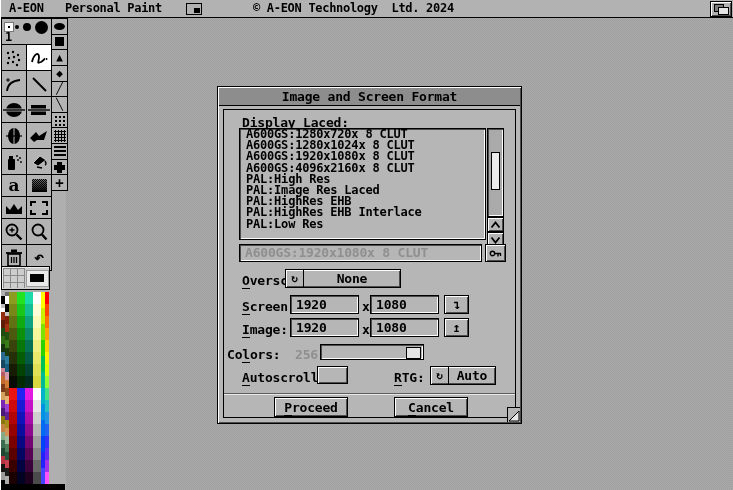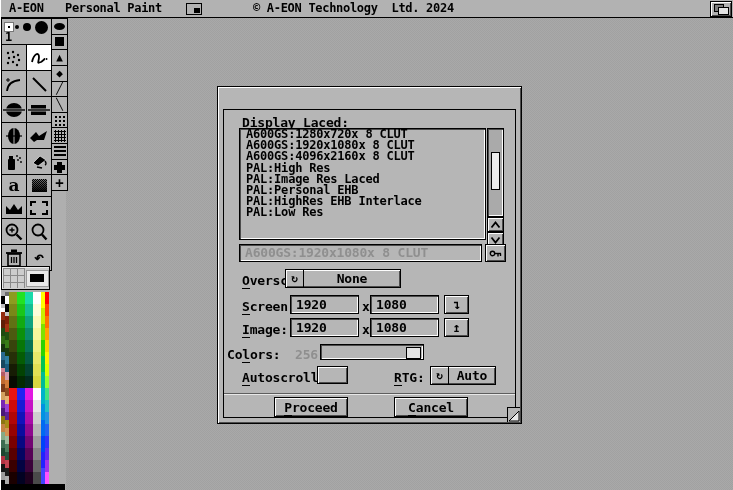--- a/index.html
+++ b/index.html
@@ -321,31 +321,35 @@
   <div class="grid"></div>
   <div class="well">
     <div class="swatch"></div>
   </div>
 </div>
 
 <div id="palette"><div class="pcol"><div class="pcell" style="background: rgb(178, 178, 178);"></div><div class="pcell" style="background: rgb(0, 0, 0);"></div><div class="pcell" style="background: rgb(0, 0, 0);"></div><div class="pcell" style="background: rgb(192, 192, 192);"></div><div class="pcell" style="background: rgb(255, 255, 255);"></div><div class="pcell" style="background: rgb(147, 45, 16);"></div><div class="pcell" style="background: rgb(147, 45, 16);"></div><div class="pcell" style="background: rgb(95, 29, 8);"></div><div class="pcell" style="background: rgb(95, 29, 8);"></div><div class="pcell" style="background: rgb(31, 74, 16);"></div><div class="pcell" style="background: rgb(31, 74, 16);"></div><div class="pcell" style="background: rgb(47, 106, 20);"></div><div class="pcell" style="background: rgb(47, 106, 20);"></div><div class="pcell" style="background: rgb(21, 51, 16);"></div><div class="pcell" style="background: rgb(21, 51, 16);"></div><div class="pcell" style="background: rgb(42, 106, 142);"></div><div class="pcell" style="background: rgb(42, 106, 142);"></div><div class="pcell" style="background: rgb(23, 72, 95);"></div><div class="pcell" style="background: rgb(23, 72, 95);"></div><div class="pcell" style="background: rgb(204, 130, 146);"></div><div class="pcell" style="background: rgb(178, 90, 102);"></div><div class="pcell" style="background: rgb(192, 106, 48);"></div><div class="pcell" style="background: rgb(192, 106, 48);"></div><div class="pcell" style="background: rgb(122, 58, 24);"></div><div class="pcell" style="background: rgb(122, 58, 24);"></div><div class="pcell" style="background: rgb(210, 162, 96);"></div><div class="pcell" style="background: rgb(210, 162, 96);"></div><div class="pcell" style="background: rgb(122, 40, 178);"></div><div class="pcell" style="background: rgb(122, 40, 178);"></div><div class="pcell" style="background: rgb(74, 24, 120);"></div><div class="pcell" style="background: rgb(74, 24, 120);"></div><div class="pcell" style="background: rgb(140, 118, 18);"></div><div class="pcell" style="background: rgb(140, 118, 18);"></div><div class="pcell" style="background: rgb(194, 130, 68);"></div><div class="pcell" style="background: rgb(194, 130, 68);"></div><div class="pcell" style="background: rgb(134, 170, 134);"></div><div class="pcell" style="background: rgb(134, 170, 134);"></div><div class="pcell" style="background: rgb(60, 108, 80);"></div><div class="pcell" style="background: rgb(60, 108, 80);"></div><div class="pcell" style="background: rgb(30, 70, 48);"></div><div class="pcell" style="background: rgb(30, 70, 48);"></div><div class="pcell" style="background: rgb(178, 50, 66);"></div><div class="pcell" style="background: rgb(178, 50, 66);"></div><div class="pcell" style="background: rgb(20, 20, 20);"></div><div class="pcell" style="background: rgb(20, 20, 20);"></div><div class="pcell" style="background: rgb(156, 156, 156);"></div><div class="pcell" style="background: rgb(156, 156, 156);"></div><div class="pcell" style="background: rgb(0, 0, 0);"></div></div><div class="pcol"><div class="pcell" style="background: rgb(110, 110, 110);"></div><div class="pcell" style="background: rgb(255, 255, 255);"></div><div class="pcell" style="background: rgb(255, 255, 255);"></div><div class="pcell" style="background: rgb(0, 0, 0);"></div><div class="pcell" style="background: rgb(0, 0, 0);"></div><div class="pcell" style="background: rgb(198, 198, 198);"></div><div class="pcell" style="background: rgb(126, 32, 8);"></div><div class="pcell" style="background: rgb(126, 32, 8);"></div><div class="pcell" style="background: rgb(162, 50, 18);"></div><div class="pcell" style="background: rgb(162, 50, 18);"></div><div class="pcell" style="background: rgb(33, 80, 16);"></div><div class="pcell" style="background: rgb(33, 80, 16);"></div><div class="pcell" style="background: rgb(55, 124, 24);"></div><div class="pcell" style="background: rgb(55, 124, 24);"></div><div class="pcell" style="background: rgb(26, 60, 16);"></div><div class="pcell" style="background: rgb(26, 60, 16);"></div><div class="pcell" style="background: rgb(46, 124, 156);"></div><div class="pcell" style="background: rgb(46, 124, 156);"></div><div class="pcell" style="background: rgb(26, 90, 124);"></div><div class="pcell" style="background: rgb(26, 90, 124);"></div><div class="pcell" style="background: rgb(210, 156, 172);"></div><div class="pcell" style="background: rgb(210, 156, 172);"></div><div class="pcell" style="background: rgb(210, 122, 56);"></div><div class="pcell" style="background: rgb(210, 122, 56);"></div><div class="pcell" style="background: rgb(140, 76, 32);"></div><div class="pcell" style="background: rgb(140, 76, 32);"></div><div class="pcell" style="background: rgb(226, 178, 114);"></div><div class="pcell" style="background: rgb(226, 178, 114);"></div><div class="pcell" style="background: rgb(156, 66, 210);"></div><div class="pcell" style="background: rgb(156, 66, 210);"></div><div class="pcell" style="background: rgb(92, 34, 146);"></div><div class="pcell" style="background: rgb(92, 34, 146);"></div><div class="pcell" style="background: rgb(166, 140, 26);"></div><div class="pcell" style="background: rgb(166, 140, 26);"></div><div class="pcell" style="background: rgb(210, 146, 82);"></div><div class="pcell" style="background: rgb(210, 146, 82);"></div><div class="pcell" style="background: rgb(156, 186, 156);"></div><div class="pcell" style="background: rgb(156, 186, 156);"></div><div class="pcell" style="background: rgb(76, 124, 92);"></div><div class="pcell" style="background: rgb(76, 124, 92);"></div><div class="pcell" style="background: rgb(38, 80, 58);"></div><div class="pcell" style="background: rgb(38, 80, 58);"></div><div class="pcell" style="background: rgb(194, 66, 82);"></div><div class="pcell" style="background: rgb(194, 66, 82);"></div><div class="pcell" style="background: rgb(26, 26, 26);"></div><div class="pcell" style="background: rgb(26, 26, 26);"></div><div class="pcell" style="background: rgb(171, 171, 171);"></div><div class="pcell" style="background: rgb(171, 171, 171);"></div></div><div class="pcol"><div class="pcell" style="background: rgb(140, 156, 32);"></div><div class="pcell" style="background: rgb(140, 156, 32);"></div><div class="pcell" style="background: rgb(140, 156, 32);"></div><div class="pcell" style="background: rgb(120, 136, 24);"></div><div class="pcell" style="background: rgb(120, 136, 24);"></div><div class="pcell" style="background: rgb(120, 136, 24);"></div><div class="pcell" style="background: rgb(96, 114, 20);"></div><div class="pcell" style="background: rgb(96, 114, 20);"></div><div class="pcell" style="background: rgb(96, 114, 20);"></div><div class="pcell" style="background: rgb(76, 90, 16);"></div><div class="pcell" style="background: rgb(76, 90, 16);"></div><div class="pcell" style="background: rgb(76, 90, 16);"></div><div class="pcell" style="background: rgb(56, 68, 12);"></div><div class="pcell" style="background: rgb(56, 68, 12);"></div><div class="pcell" style="background: rgb(56, 68, 12);"></div><div class="pcell" style="background: rgb(38, 48, 8);"></div><div class="pcell" style="background: rgb(38, 48, 8);"></div><div class="pcell" style="background: rgb(38, 48, 8);"></div><div class="pcell" style="background: rgb(22, 28, 4);"></div><div class="pcell" style="background: rgb(22, 28, 4);"></div><div class="pcell" style="background: rgb(22, 28, 4);"></div><div class="pcell" style="background: rgb(8, 12, 2);"></div><div class="pcell" style="background: rgb(8, 12, 2);"></div><div class="pcell" style="background: rgb(8, 12, 2);"></div><div class="pcell" style="background: rgb(234, 20, 20);"></div><div class="pcell" style="background: rgb(234, 20, 20);"></div><div class="pcell" style="background: rgb(234, 20, 20);"></div><div class="pcell" style="background: rgb(206, 10, 10);"></div><div class="pcell" style="background: rgb(206, 10, 10);"></div><div class="pcell" style="background: rgb(206, 10, 10);"></div><div class="pcell" style="background: rgb(178, 6, 6);"></div><div class="pcell" style="background: rgb(178, 6, 6);"></div><div class="pcell" style="background: rgb(178, 6, 6);"></div><div class="pcell" style="background: rgb(150, 2, 2);"></div><div class="pcell" style="background: rgb(150, 2, 2);"></div><div class="pcell" style="background: rgb(150, 2, 2);"></div><div class="pcell" style="background: rgb(122, 0, 0);"></div><div class="pcell" style="background: rgb(122, 0, 0);"></div><div class="pcell" style="background: rgb(122, 0, 0);"></div><div class="pcell" style="background: rgb(90, 0, 0);"></div><div class="pcell" style="background: rgb(90, 0, 0);"></div><div class="pcell" style="background: rgb(90, 0, 0);"></div><div class="pcell" style="background: rgb(58, 0, 0);"></div><div class="pcell" style="background: rgb(58, 0, 0);"></div><div class="pcell" style="background: rgb(58, 0, 0);"></div><div class="pcell" style="background: rgb(26, 0, 0);"></div><div class="pcell" style="background: rgb(26, 0, 0);"></div><div class="pcell" style="background: rgb(26, 0, 0);"></div></div><div class="pcol"><div class="pcell" style="background: rgb(140, 156, 32);"></div><div class="pcell" style="background: rgb(140, 156, 32);"></div><div class="pcell" style="background: rgb(140, 156, 32);"></div><div class="pcell" style="background: rgb(120, 136, 24);"></div><div class="pcell" style="background: rgb(120, 136, 24);"></div><div class="pcell" style="background: rgb(120, 136, 24);"></div><div class="pcell" style="background: rgb(96, 114, 20);"></div><div class="pcell" style="background: rgb(96, 114, 20);"></div><div class="pcell" style="background: rgb(96, 114, 20);"></div><div class="pcell" style="background: rgb(76, 90, 16);"></div><div class="pcell" style="background: rgb(76, 90, 16);"></div><div class="pcell" style="background: rgb(76, 90, 16);"></div><div class="pcell" style="background: rgb(56, 68, 12);"></div><div class="pcell" style="background: rgb(56, 68, 12);"></div><div class="pcell" style="background: rgb(56, 68, 12);"></div><div class="pcell" style="background: rgb(38, 48, 8);"></div><div class="pcell" style="background: rgb(38, 48, 8);"></div><div class="pcell" style="background: rgb(38, 48, 8);"></div><div class="pcell" style="background: rgb(22, 28, 4);"></div><div class="pcell" style="background: rgb(22, 28, 4);"></div><div class="pcell" style="background: rgb(22, 28, 4);"></div><div class="pcell" style="background: rgb(8, 12, 2);"></div><div class="pcell" style="background: rgb(8, 12, 2);"></div><div class="pcell" style="background: rgb(8, 12, 2);"></div><div class="pcell" style="background: rgb(234, 20, 20);"></div><div class="pcell" style="background: rgb(234, 20, 20);"></div><div class="pcell" style="background: rgb(234, 20, 20);"></div><div class="pcell" style="background: rgb(206, 10, 10);"></div><div class="pcell" style="background: rgb(206, 10, 10);"></div><div class="pcell" style="background: rgb(206, 10, 10);"></div><div class="pcell" style="background: rgb(178, 6, 6);"></div><div class="pcell" style="background: rgb(178, 6, 6);"></div><div class="pcell" style="background: rgb(178, 6, 6);"></div><div class="pcell" style="background: rgb(150, 2, 2);"></div><div class="pcell" style="background: rgb(150, 2, 2);"></div><div class="pcell" style="background: rgb(150, 2, 2);"></div><div class="pcell" style="background: rgb(122, 0, 0);"></div><div class="pcell" style="background: rgb(122, 0, 0);"></div><div class="pcell" style="background: rgb(122, 0, 0);"></div><div class="pcell" style="background: rgb(90, 0, 0);"></div><div class="pcell" style="background: rgb(90, 0, 0);"></div><div class="pcell" style="background: rgb(90, 0, 0);"></div><div class="pcell" style="background: rgb(58, 0, 0);"></div><div class="pcell" style="background: rgb(58, 0, 0);"></div><div class="pcell" style="background: rgb(58, 0, 0);"></div><div class="pcell" style="background: rgb(26, 0, 0);"></div><div class="pcell" style="background: rgb(26, 0, 0);"></div><div class="pcell" style="background: rgb(26, 0, 0);"></div></div><div class="pcol"><div class="pcell" style="background: rgb(34, 226, 34);"></div><div class="pcell" style="background: rgb(34, 226, 34);"></div><div class="pcell" style="background: rgb(34, 226, 34);"></div><div class="pcell" style="background: rgb(26, 198, 26);"></div><div class="pcell" style="background: rgb(26, 198, 26);"></div><div class="pcell" style="background: rgb(26, 198, 26);"></div><div class="pcell" style="background: rgb(18, 170, 18);"></div><div class="pcell" style="background: rgb(18, 170, 18);"></div><div class="pcell" style="background: rgb(18, 170, 18);"></div><div class="pcell" style="background: rgb(12, 144, 12);"></div><div class="pcell" style="background: rgb(12, 144, 12);"></div><div class="pcell" style="background: rgb(12, 144, 12);"></div><div class="pcell" style="background: rgb(8, 118, 8);"></div><div class="pcell" style="background: rgb(8, 118, 8);"></div><div class="pcell" style="background: rgb(8, 118, 8);"></div><div class="pcell" style="background: rgb(5, 92, 5);"></div><div class="pcell" style="background: rgb(5, 92, 5);"></div><div class="pcell" style="background: rgb(5, 92, 5);"></div><div class="pcell" style="background: rgb(3, 66, 3);"></div><div class="pcell" style="background: rgb(3, 66, 3);"></div><div class="pcell" style="background: rgb(3, 66, 3);"></div><div class="pcell" style="background: rgb(2, 42, 2);"></div><div class="pcell" style="background: rgb(2, 42, 2);"></div><div class="pcell" style="background: rgb(2, 42, 2);"></div><div class="pcell" style="background: rgb(34, 34, 242);"></div><div class="pcell" style="background: rgb(34, 34, 242);"></div><div class="pcell" style="background: rgb(34, 34, 242);"></div><div class="pcell" style="background: rgb(26, 26, 214);"></div><div class="pcell" style="background: rgb(26, 26, 214);"></div><div class="pcell" style="background: rgb(26, 26, 214);"></div><div class="pcell" style="background: rgb(18, 18, 186);"></div><div class="pcell" style="background: rgb(18, 18, 186);"></div><div class="pcell" style="background: rgb(18, 18, 186);"></div><div class="pcell" style="background: rgb(12, 12, 158);"></div><div class="pcell" style="background: rgb(12, 12, 158);"></div><div class="pcell" style="background: rgb(12, 12, 158);"></div><div class="pcell" style="background: rgb(8, 8, 130);"></div><div class="pcell" style="background: rgb(8, 8, 130);"></div><div class="pcell" style="background: rgb(8, 8, 130);"></div><div class="pcell" style="background: rgb(5, 5, 98);"></div><div class="pcell" style="background: rgb(5, 5, 98);"></div><div class="pcell" style="background: rgb(5, 5, 98);"></div><div class="pcell" style="background: rgb(3, 3, 66);"></div><div class="pcell" style="background: rgb(3, 3, 66);"></div><div class="pcell" style="background: rgb(3, 3, 66);"></div><div class="pcell" style="background: rgb(2, 2, 34);"></div><div class="pcell" style="background: rgb(2, 2, 34);"></div><div class="pcell" style="background: rgb(2, 2, 34);"></div></div><div class="pcol"><div class="pcell" style="background: rgb(34, 226, 34);"></div><div class="pcell" style="background: rgb(34, 226, 34);"></div><div class="pcell" style="background: rgb(34, 226, 34);"></div><div class="pcell" style="background: rgb(26, 198, 26);"></div><div class="pcell" style="background: rgb(26, 198, 26);"></div><div class="pcell" style="background: rgb(26, 198, 26);"></div><div class="pcell" style="background: rgb(18, 170, 18);"></div><div class="pcell" style="background: rgb(18, 170, 18);"></div><div class="pcell" style="background: rgb(18, 170, 18);"></div><div class="pcell" style="background: rgb(12, 144, 12);"></div><div class="pcell" style="background: rgb(12, 144, 12);"></div><div class="pcell" style="background: rgb(12, 144, 12);"></div><div class="pcell" style="background: rgb(8, 118, 8);"></div><div class="pcell" style="background: rgb(8, 118, 8);"></div><div class="pcell" style="background: rgb(8, 118, 8);"></div><div class="pcell" style="background: rgb(5, 92, 5);"></div><div class="pcell" style="background: rgb(5, 92, 5);"></div><div class="pcell" style="background: rgb(5, 92, 5);"></div><div class="pcell" style="background: rgb(3, 66, 3);"></div><div class="pcell" style="background: rgb(3, 66, 3);"></div><div class="pcell" style="background: rgb(3, 66, 3);"></div><div class="pcell" style="background: rgb(2, 42, 2);"></div><div class="pcell" style="background: rgb(2, 42, 2);"></div><div class="pcell" style="background: rgb(2, 42, 2);"></div><div class="pcell" style="background: rgb(34, 34, 242);"></div><div class="pcell" style="background: rgb(34, 34, 242);"></div><div class="pcell" style="background: rgb(34, 34, 242);"></div><div class="pcell" style="background: rgb(26, 26, 214);"></div><div class="pcell" style="background: rgb(26, 26, 214);"></div><div class="pcell" style="background: rgb(26, 26, 214);"></div><div class="pcell" style="background: rgb(18, 18, 186);"></div><div class="pcell" style="background: rgb(18, 18, 186);"></div><div class="pcell" style="background: rgb(18, 18, 186);"></div><div class="pcell" style="background: rgb(12, 12, 158);"></div><div class="pcell" style="background: rgb(12, 12, 158);"></div><div class="pcell" style="background: rgb(12, 12, 158);"></div><div class="pcell" style="background: rgb(8, 8, 130);"></div><div class="pcell" style="background: rgb(8, 8, 130);"></div><div class="pcell" style="background: rgb(8, 8, 130);"></div><div class="pcell" style="background: rgb(5, 5, 98);"></div><div class="pcell" style="background: rgb(5, 5, 98);"></div><div class="pcell" style="background: rgb(5, 5, 98);"></div><div class="pcell" style="background: rgb(3, 3, 66);"></div><div class="pcell" style="background: rgb(3, 3, 66);"></div><div class="pcell" style="background: rgb(3, 3, 66);"></div><div class="pcell" style="background: rgb(2, 2, 34);"></div><div class="pcell" style="background: rgb(2, 2, 34);"></div><div class="pcell" style="background: rgb(2, 2, 34);"></div></div><div class="pcol"><div class="pcell" style="background: rgb(26, 218, 170);"></div><div class="pcell" style="background: rgb(26, 218, 170);"></div><div class="pcell" style="background: rgb(26, 218, 170);"></div><div class="pcell" style="background: rgb(20, 190, 148);"></div><div class="pcell" style="background: rgb(20, 190, 148);"></div><div class="pcell" style="background: rgb(20, 190, 148);"></div><div class="pcell" style="background: rgb(14, 162, 126);"></div><div class="pcell" style="background: rgb(14, 162, 126);"></div><div class="pcell" style="background: rgb(14, 162, 126);"></div><div class="pcell" style="background: rgb(10, 138, 104);"></div><div class="pcell" style="background: rgb(10, 138, 104);"></div><div class="pcell" style="background: rgb(10, 138, 104);"></div><div class="pcell" style="background: rgb(6, 114, 84);"></div><div class="pcell" style="background: rgb(6, 114, 84);"></div><div class="pcell" style="background: rgb(6, 114, 84);"></div><div class="pcell" style="background: rgb(4, 90, 66);"></div><div class="pcell" style="background: rgb(4, 90, 66);"></div><div class="pcell" style="background: rgb(4, 90, 66);"></div><div class="pcell" style="background: rgb(3, 66, 48);"></div><div class="pcell" style="background: rgb(3, 66, 48);"></div><div class="pcell" style="background: rgb(3, 66, 48);"></div><div class="pcell" style="background: rgb(2, 42, 30);"></div><div class="pcell" style="background: rgb(2, 42, 30);"></div><div class="pcell" style="background: rgb(2, 42, 30);"></div><div class="pcell" style="background: rgb(226, 26, 226);"></div><div class="pcell" style="background: rgb(226, 26, 226);"></div><div class="pcell" style="background: rgb(226, 26, 226);"></div><div class="pcell" style="background: rgb(198, 18, 198);"></div><div class="pcell" style="background: rgb(198, 18, 198);"></div><div class="pcell" style="background: rgb(198, 18, 198);"></div><div class="pcell" style="background: rgb(170, 12, 170);"></div><div class="pcell" style="background: rgb(170, 12, 170);"></div><div class="pcell" style="background: rgb(170, 12, 170);"></div><div class="pcell" style="background: rgb(142, 8, 142);"></div><div class="pcell" style="background: rgb(142, 8, 142);"></div><div class="pcell" style="background: rgb(142, 8, 142);"></div><div class="pcell" style="background: rgb(114, 5, 114);"></div><div class="pcell" style="background: rgb(114, 5, 114);"></div><div class="pcell" style="background: rgb(114, 5, 114);"></div><div class="pcell" style="background: rgb(86, 3, 86);"></div><div class="pcell" style="background: rgb(86, 3, 86);"></div><div class="pcell" style="background: rgb(86, 3, 86);"></div><div class="pcell" style="background: rgb(58, 2, 58);"></div><div class="pcell" style="background: rgb(58, 2, 58);"></div><div class="pcell" style="background: rgb(58, 2, 58);"></div><div class="pcell" style="background: rgb(30, 1, 30);"></div><div class="pcell" style="background: rgb(30, 1, 30);"></div><div class="pcell" style="background: rgb(30, 1, 30);"></div></div><div class="pcol"><div class="pcell" style="background: rgb(26, 218, 170);"></div><div class="pcell" style="background: rgb(26, 218, 170);"></div><div class="pcell" style="background: rgb(26, 218, 170);"></div><div class="pcell" style="background: rgb(20, 190, 148);"></div><div class="pcell" style="background: rgb(20, 190, 148);"></div><div class="pcell" style="background: rgb(20, 190, 148);"></div><div class="pcell" style="background: rgb(14, 162, 126);"></div><div class="pcell" style="background: rgb(14, 162, 126);"></div><div class="pcell" style="background: rgb(14, 162, 126);"></div><div class="pcell" style="background: rgb(10, 138, 104);"></div><div class="pcell" style="background: rgb(10, 138, 104);"></div><div class="pcell" style="background: rgb(10, 138, 104);"></div><div class="pcell" style="background: rgb(6, 114, 84);"></div><div class="pcell" style="background: rgb(6, 114, 84);"></div><div class="pcell" style="background: rgb(6, 114, 84);"></div><div class="pcell" style="background: rgb(4, 90, 66);"></div><div class="pcell" style="background: rgb(4, 90, 66);"></div><div class="pcell" style="background: rgb(4, 90, 66);"></div><div class="pcell" style="background: rgb(3, 66, 48);"></div><div class="pcell" style="background: rgb(3, 66, 48);"></div><div class="pcell" style="background: rgb(3, 66, 48);"></div><div class="pcell" style="background: rgb(2, 42, 30);"></div><div class="pcell" style="background: rgb(2, 42, 30);"></div><div class="pcell" style="background: rgb(2, 42, 30);"></div><div class="pcell" style="background: rgb(226, 26, 226);"></div><div class="pcell" style="background: rgb(226, 26, 226);"></div><div class="pcell" style="background: rgb(226, 26, 226);"></div><div class="pcell" style="background: rgb(198, 18, 198);"></div><div class="pcell" style="background: rgb(198, 18, 198);"></div><div class="pcell" style="background: rgb(198, 18, 198);"></div><div class="pcell" style="background: rgb(170, 12, 170);"></div><div class="pcell" style="background: rgb(170, 12, 170);"></div><div class="pcell" style="background: rgb(170, 12, 170);"></div><div class="pcell" style="background: rgb(142, 8, 142);"></div><div class="pcell" style="background: rgb(142, 8, 142);"></div><div class="pcell" style="background: rgb(142, 8, 142);"></div><div class="pcell" style="background: rgb(114, 5, 114);"></div><div class="pcell" style="background: rgb(114, 5, 114);"></div><div class="pcell" style="background: rgb(114, 5, 114);"></div><div class="pcell" style="background: rgb(86, 3, 86);"></div><div class="pcell" style="background: rgb(86, 3, 86);"></div><div class="pcell" style="background: rgb(86, 3, 86);"></div><div class="pcell" style="background: rgb(58, 2, 58);"></div><div class="pcell" style="background: rgb(58, 2, 58);"></div><div class="pcell" style="background: rgb(58, 2, 58);"></div><div class="pcell" style="background: rgb(30, 1, 30);"></div><div class="pcell" style="background: rgb(30, 1, 30);"></div><div class="pcell" style="background: rgb(30, 1, 30);"></div></div><div class="pcol"><div class="pcell" style="background: rgb(255, 255, 255);"></div><div class="pcell" style="background: rgb(255, 255, 255);"></div><div class="pcell" style="background: rgb(255, 255, 255);"></div><div class="pcell" style="background: rgb(253, 253, 218);"></div><div class="pcell" style="background: rgb(253, 253, 218);"></div><div class="pcell" style="background: rgb(253, 253, 218);"></div><div class="pcell" style="background: rgb(250, 250, 186);"></div><div class="pcell" style="background: rgb(250, 250, 186);"></div><div class="pcell" style="background: rgb(250, 250, 186);"></div><div class="pcell" style="background: rgb(246, 246, 156);"></div><div class="pcell" style="background: rgb(246, 246, 156);"></div><div class="pcell" style="background: rgb(246, 246, 156);"></div><div class="pcell" style="background: rgb(240, 240, 130);"></div><div class="pcell" style="background: rgb(240, 240, 130);"></div><div class="pcell" style="background: rgb(240, 240, 130);"></div><div class="pcell" style="background: rgb(232, 232, 106);"></div><div class="pcell" style="background: rgb(232, 232, 106);"></div><div class="pcell" style="background: rgb(232, 232, 106);"></div><div class="pcell" style="background: rgb(224, 224, 84);"></div><div class="pcell" style="background: rgb(224, 224, 84);"></div><div class="pcell" style="background: rgb(224, 224, 84);"></div><div class="pcell" style="background: rgb(216, 216, 64);"></div><div class="pcell" style="background: rgb(216, 216, 64);"></div><div class="pcell" style="background: rgb(216, 216, 64);"></div><div class="pcell" style="background: rgb(255, 255, 255);"></div><div class="pcell" style="background: rgb(255, 255, 255);"></div><div class="pcell" style="background: rgb(255, 255, 255);"></div><div class="pcell" style="background: rgb(230, 230, 230);"></div><div class="pcell" style="background: rgb(230, 230, 230);"></div><div class="pcell" style="background: rgb(230, 230, 230);"></div><div class="pcell" style="background: rgb(206, 206, 206);"></div><div class="pcell" style="background: rgb(206, 206, 206);"></div><div class="pcell" style="background: rgb(206, 206, 206);"></div><div class="pcell" style="background: rgb(182, 182, 182);"></div><div class="pcell" style="background: rgb(182, 182, 182);"></div><div class="pcell" style="background: rgb(182, 182, 182);"></div><div class="pcell" style="background: rgb(158, 158, 158);"></div><div class="pcell" style="background: rgb(158, 158, 158);"></div><div class="pcell" style="background: rgb(158, 158, 158);"></div><div class="pcell" style="background: rgb(134, 134, 134);"></div><div class="pcell" style="background: rgb(134, 134, 134);"></div><div class="pcell" style="background: rgb(134, 134, 134);"></div><div class="pcell" style="background: rgb(104, 104, 104);"></div><div class="pcell" style="background: rgb(104, 104, 104);"></div><div class="pcell" style="background: rgb(104, 104, 104);"></div><div class="pcell" style="background: rgb(74, 74, 74);"></div><div class="pcell" style="background: rgb(74, 74, 74);"></div><div class="pcell" style="background: rgb(74, 74, 74);"></div></div><div class="pcol"><div class="pcell" style="background: rgb(255, 255, 255);"></div><div class="pcell" style="background: rgb(255, 255, 255);"></div><div class="pcell" style="background: rgb(255, 255, 255);"></div><div class="pcell" style="background: rgb(253, 253, 218);"></div><div class="pcell" style="background: rgb(253, 253, 218);"></div><div class="pcell" style="background: rgb(253, 253, 218);"></div><div class="pcell" style="background: rgb(250, 250, 186);"></div><div class="pcell" style="background: rgb(250, 250, 186);"></div><div class="pcell" style="background: rgb(250, 250, 186);"></div><div class="pcell" style="background: rgb(246, 246, 156);"></div><div class="pcell" style="background: rgb(246, 246, 156);"></div><div class="pcell" style="background: rgb(246, 246, 156);"></div><div class="pcell" style="background: rgb(240, 240, 130);"></div><div class="pcell" style="background: rgb(240, 240, 130);"></div><div class="pcell" style="background: rgb(240, 240, 130);"></div><div class="pcell" style="background: rgb(232, 232, 106);"></div><div class="pcell" style="background: rgb(232, 232, 106);"></div><div class="pcell" style="background: rgb(232, 232, 106);"></div><div class="pcell" style="background: rgb(224, 224, 84);"></div><div class="pcell" style="background: rgb(224, 224, 84);"></div><div class="pcell" style="background: rgb(224, 224, 84);"></div><div class="pcell" style="background: rgb(216, 216, 64);"></div><div class="pcell" style="background: rgb(216, 216, 64);"></div><div class="pcell" style="background: rgb(216, 216, 64);"></div><div class="pcell" style="background: rgb(255, 255, 255);"></div><div class="pcell" style="background: rgb(255, 255, 255);"></div><div class="pcell" style="background: rgb(255, 255, 255);"></div><div class="pcell" style="background: rgb(230, 230, 230);"></div><div class="pcell" style="background: rgb(230, 230, 230);"></div><div class="pcell" style="background: rgb(230, 230, 230);"></div><div class="pcell" style="background: rgb(206, 206, 206);"></div><div class="pcell" style="background: rgb(206, 206, 206);"></div><div class="pcell" style="background: rgb(206, 206, 206);"></div><div class="pcell" style="background: rgb(182, 182, 182);"></div><div class="pcell" style="background: rgb(182, 182, 182);"></div><div class="pcell" style="background: rgb(182, 182, 182);"></div><div class="pcell" style="background: rgb(158, 158, 158);"></div><div class="pcell" style="background: rgb(158, 158, 158);"></div><div class="pcell" style="background: rgb(158, 158, 158);"></div><div class="pcell" style="background: rgb(134, 134, 134);"></div><div class="pcell" style="background: rgb(134, 134, 134);"></div><div class="pcell" style="background: rgb(134, 134, 134);"></div><div class="pcell" style="background: rgb(104, 104, 104);"></div><div class="pcell" style="background: rgb(104, 104, 104);"></div><div class="pcell" style="background: rgb(104, 104, 104);"></div><div class="pcell" style="background: rgb(74, 74, 74);"></div><div class="pcell" style="background: rgb(74, 74, 74);"></div><div class="pcell" style="background: rgb(74, 74, 74);"></div></div><div class="pcol"><div class="pcell" style="background: rgb(255, 255, 0);"></div><div class="pcell" style="background: rgb(255, 255, 0);"></div><div class="pcell" style="background: rgb(255, 255, 0);"></div><div class="pcell" style="background: rgb(255, 255, 0);"></div><div class="pcell" style="background: rgb(200, 240, 0);"></div><div class="pcell" style="background: rgb(200, 240, 0);"></div><div class="pcell" style="background: rgb(200, 240, 0);"></div><div class="pcell" style="background: rgb(200, 240, 0);"></div><div class="pcell" style="background: rgb(124, 226, 0);"></div><div class="pcell" style="background: rgb(124, 226, 0);"></div><div class="pcell" style="background: rgb(124, 226, 0);"></div><div class="pcell" style="background: rgb(124, 226, 0);"></div><div class="pcell" style="background: rgb(44, 210, 0);"></div><div class="pcell" style="background: rgb(44, 210, 0);"></div><div class="pcell" style="background: rgb(44, 210, 0);"></div><div class="pcell" style="background: rgb(44, 210, 0);"></div><div class="pcell" style="background: rgb(0, 194, 84);"></div><div class="pcell" style="background: rgb(0, 194, 84);"></div><div class="pcell" style="background: rgb(0, 194, 84);"></div><div class="pcell" style="background: rgb(0, 194, 84);"></div><div class="pcell" style="background: rgb(0, 186, 150);"></div><div class="pcell" style="background: rgb(0, 186, 150);"></div><div class="pcell" style="background: rgb(0, 186, 150);"></div><div class="pcell" style="background: rgb(0, 186, 150);"></div><div class="pcell" style="background: rgb(0, 178, 202);"></div><div class="pcell" style="background: rgb(0, 178, 202);"></div><div class="pcell" style="background: rgb(0, 178, 202);"></div><div class="pcell" style="background: rgb(0, 178, 202);"></div><div class="pcell" style="background: rgb(0, 146, 226);"></div><div class="pcell" style="background: rgb(0, 146, 226);"></div><div class="pcell" style="background: rgb(0, 146, 226);"></div><div class="pcell" style="background: rgb(0, 146, 226);"></div><div class="pcell" style="background: rgb(0, 106, 242);"></div><div class="pcell" style="background: rgb(0, 106, 242);"></div><div class="pcell" style="background: rgb(0, 106, 242);"></div><div class="pcell" style="background: rgb(0, 106, 242);"></div><div class="pcell" style="background: rgb(0, 66, 250);"></div><div class="pcell" style="background: rgb(0, 66, 250);"></div><div class="pcell" style="background: rgb(0, 66, 250);"></div><div class="pcell" style="background: rgb(0, 66, 250);"></div><div class="pcell" style="background: rgb(34, 34, 255);"></div><div class="pcell" style="background: rgb(34, 34, 255);"></div><div class="pcell" style="background: rgb(34, 34, 255);"></div><div class="pcell" style="background: rgb(34, 34, 255);"></div><div class="pcell" style="background: rgb(66, 66, 255);"></div><div class="pcell" style="background: rgb(66, 66, 255);"></div><div class="pcell" style="background: rgb(66, 66, 255);"></div><div class="pcell" style="background: rgb(66, 66, 255);"></div></div><div class="pcol"><div class="pcell" style="background: rgb(255, 0, 0);"></div><div class="pcell" style="background: rgb(255, 0, 0);"></div><div class="pcell" style="background: rgb(255, 0, 0);"></div><div class="pcell" style="background: rgb(255, 66, 0);"></div><div class="pcell" style="background: rgb(255, 66, 0);"></div><div class="pcell" style="background: rgb(255, 66, 0);"></div><div class="pcell" style="background: rgb(255, 114, 0);"></div><div class="pcell" style="background: rgb(255, 114, 0);"></div><div class="pcell" style="background: rgb(255, 114, 0);"></div><div class="pcell" style="background: rgb(255, 162, 0);"></div><div class="pcell" style="background: rgb(255, 162, 0);"></div><div class="pcell" style="background: rgb(255, 162, 0);"></div><div class="pcell" style="background: rgb(255, 210, 0);"></div><div class="pcell" style="background: rgb(255, 210, 0);"></div><div class="pcell" style="background: rgb(255, 210, 0);"></div><div class="pcell" style="background: rgb(255, 242, 0);"></div><div class="pcell" style="background: rgb(255, 242, 0);"></div><div class="pcell" style="background: rgb(255, 242, 0);"></div><div class="pcell" style="background: rgb(218, 255, 0);"></div><div class="pcell" style="background: rgb(218, 255, 0);"></div><div class="pcell" style="background: rgb(218, 255, 0);"></div><div class="pcell" style="background: rgb(146, 255, 50);"></div><div class="pcell" style="background: rgb(146, 255, 50);"></div><div class="pcell" style="background: rgb(146, 255, 50);"></div><div class="pcell" style="background: rgb(66, 226, 130);"></div><div class="pcell" style="background: rgb(66, 226, 130);"></div><div class="pcell" style="background: rgb(66, 226, 130);"></div><div class="pcell" style="background: rgb(34, 194, 194);"></div><div class="pcell" style="background: rgb(34, 194, 194);"></div><div class="pcell" style="background: rgb(34, 194, 194);"></div><div class="pcell" style="background: rgb(34, 146, 226);"></div><div class="pcell" style="background: rgb(34, 146, 226);"></div><div class="pcell" style="background: rgb(34, 146, 226);"></div><div class="pcell" style="background: rgb(34, 98, 242);"></div><div class="pcell" style="background: rgb(34, 98, 242);"></div><div class="pcell" style="background: rgb(34, 98, 242);"></div><div class="pcell" style="background: rgb(50, 50, 250);"></div><div class="pcell" style="background: rgb(50, 50, 250);"></div><div class="pcell" style="background: rgb(50, 50, 250);"></div><div class="pcell" style="background: rgb(98, 42, 242);"></div><div class="pcell" style="background: rgb(98, 42, 242);"></div><div class="pcell" style="background: rgb(98, 42, 242);"></div><div class="pcell" style="background: rgb(162, 50, 234);"></div><div class="pcell" style="background: rgb(162, 50, 234);"></div><div class="pcell" style="background: rgb(162, 50, 234);"></div><div class="pcell" style="background: rgb(255, 82, 255);"></div><div class="pcell" style="background: rgb(255, 82, 255);"></div><div class="pcell" style="background: rgb(255, 82, 255);"></div></div></div>
 <div id="bottombar"></div>
 
 <div id="dialog">
+  <div id="dialog-title">
+    <span>Image and Screen Format</span>
+  </div>
   <div id="dpanel"></div>
 
   <div class="dlab" style="left:24px;top:28px"><span></span><span class="ul">D</span><span>isplay Laced:</span></div>
 
   <div id="listbox" class="sunken">
       <div class="mode-item">A600GS:1280x720x 8 CLUT</div>
+      <div class="mode-item">A600GS:1280x1024x 8 CLUT</div>
       <div class="mode-item">A600GS:1920x1080x 8 CLUT</div>
       <div class="mode-item">A600GS:4096x2160x 8 CLUT</div>
       <div class="mode-item">PAL:High Res</div>
       <div class="mode-item">PAL:Image Res Laced</div>
-      <div class="mode-item">PAL:Personal EHB</div>
+      <div class="mode-item">PAL:HighRes EHB</div>
       <div class="mode-item">PAL:HighRes EHB Interlace</div>
       <div class="mode-item">PAL:Low Res</div>
     </div>
 
   <div id="scrolltrack" class="sunken">
     <div id="scrollknob"></div>
   </div>
   <div class="arrowbtn raised" style="top:130px">
     <svg width="11" height="8">
         <polyline points="1.5,6.5 5.5,1.5 9.5,6.5" fill="none" stroke="#000" stroke-width="1.8"></polyline>

